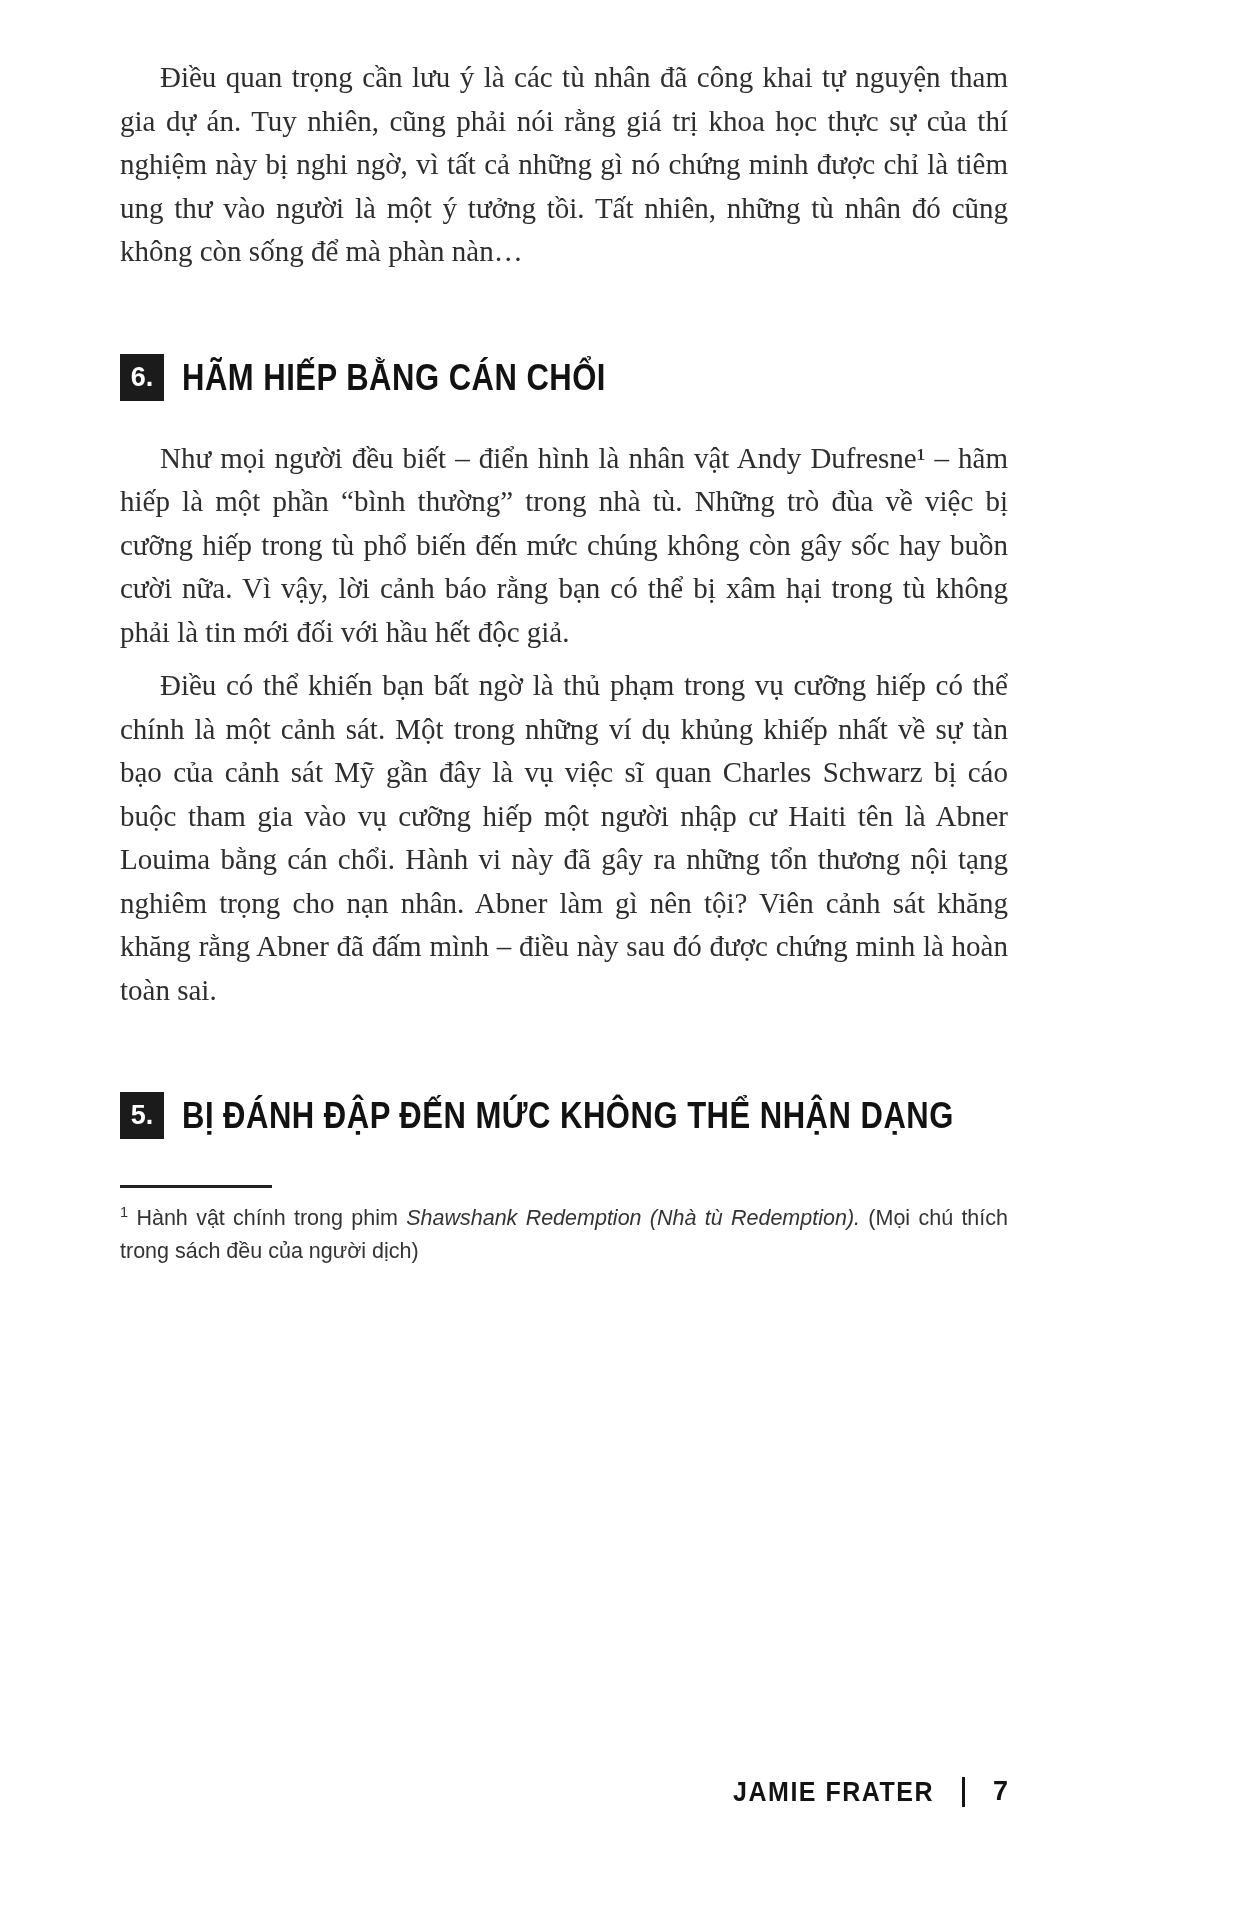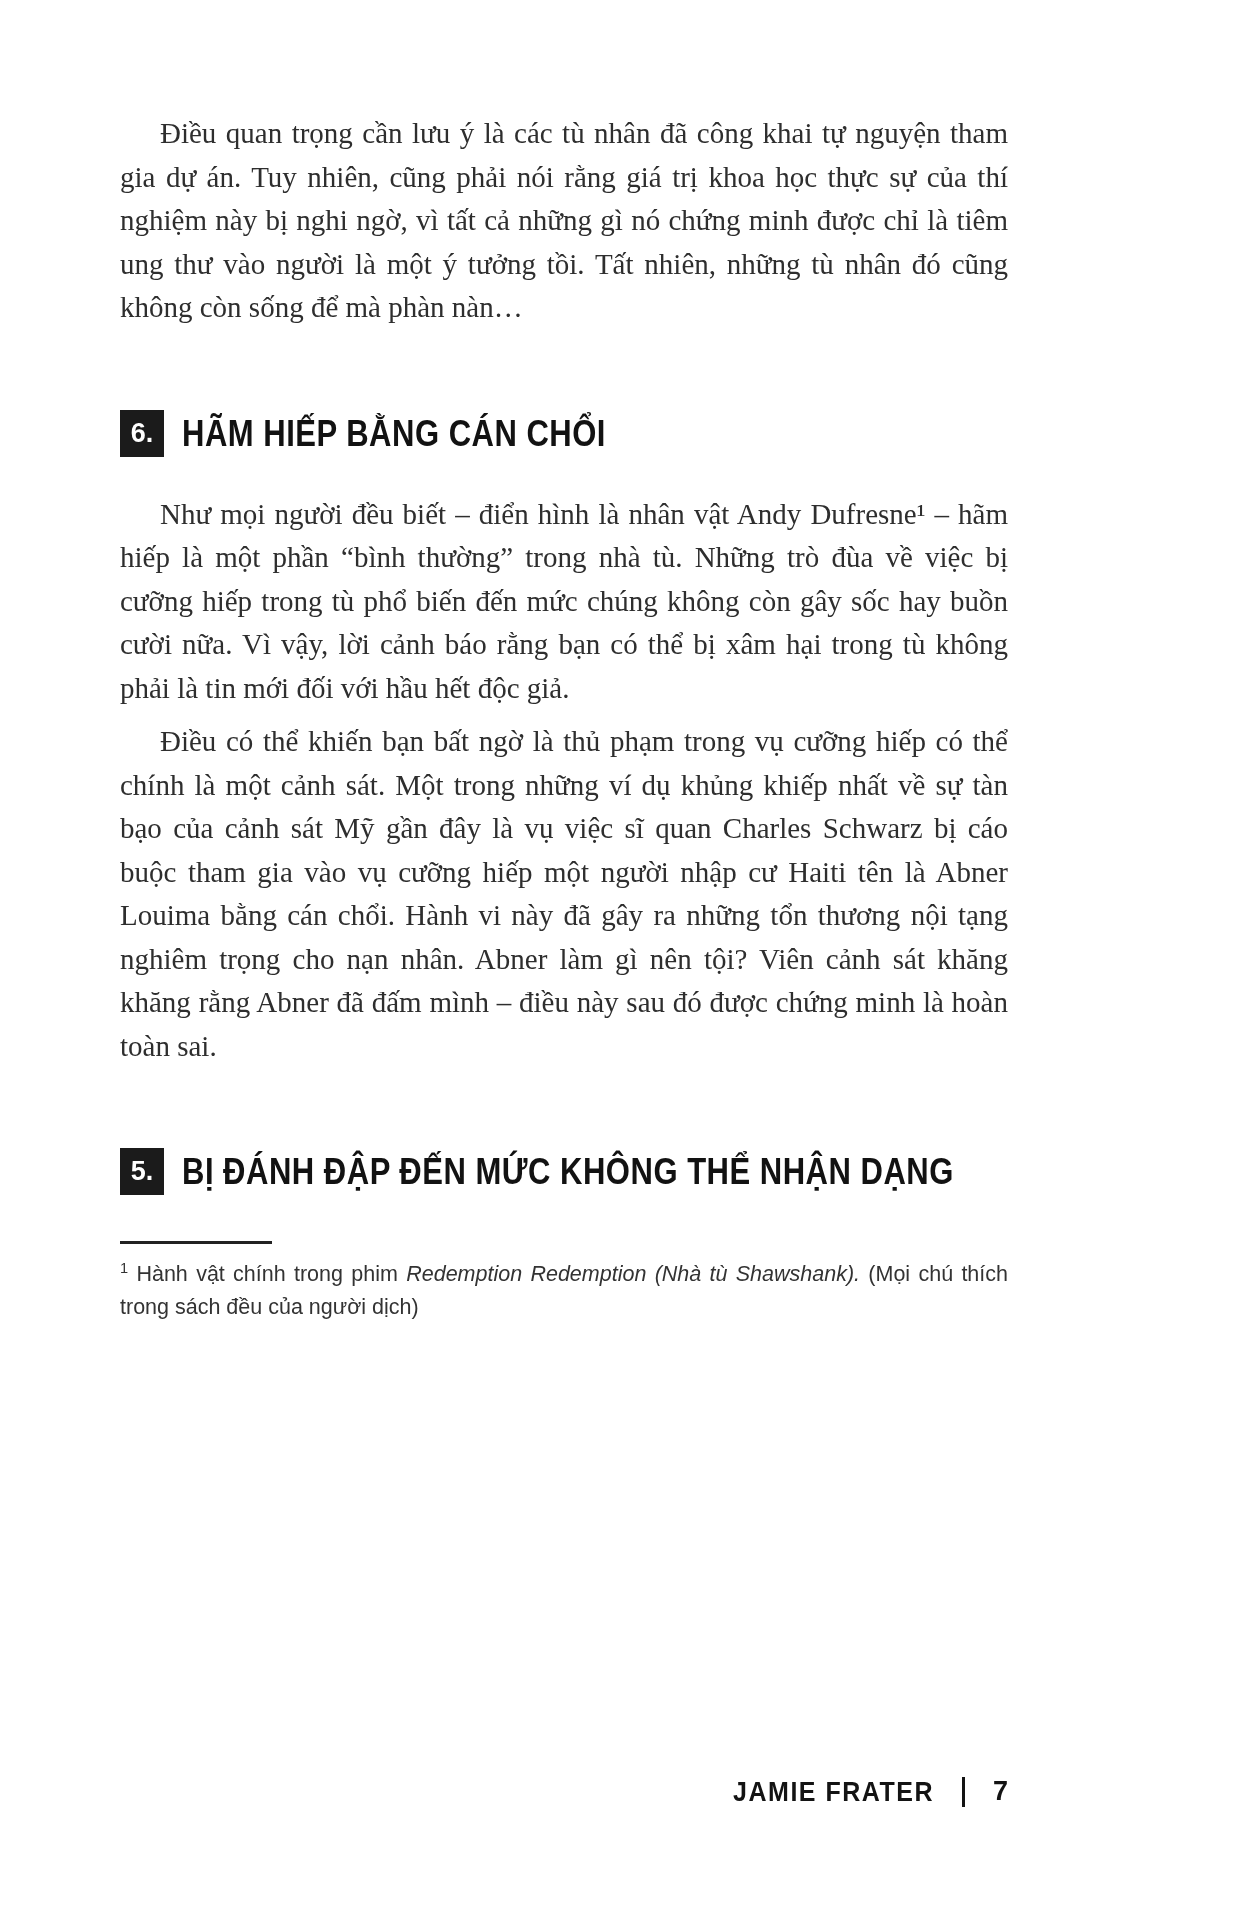--- a/index.html
+++ b/index.html
@@ -9,21 +9,21 @@
     height: 1922px;
     position: relative;
     font-family: "Liberation Serif", serif;
     color: #2d2d2d;
     overflow: hidden;
   }
   .page {
     position: relative;
     width: 1128px;
     height: 1922px;
-    padding: 112px 120px 0 120px;
+    padding: 56px 120px 0 120px;
   }
   p.body {
     font-size: 29px;
     line-height: 1.5;
     text-align: justify;
     text-indent: 40px;
     color: #2e2e2e;
   }
   p.body + p.body { margin-top: 10px; }
 
@@ -118,21 +118,21 @@
 
   <div class="section-heading">
     <div class="section-badge">5.</div>
     <div class="section-title">BỊ ĐÁNH ĐẬP ĐẾN MỨC KHÔNG THỂ NHẬN DẠNG</div>
   </div>
 
 
   <div class="footnote">
     <div class="footnote-rule"></div>
     <div>
-      <sup>1</sup><span> Hành vật chính trong phim </span><span class="fn-italic">Redemption Redemption (Nhà tù Shawshank).</span><span> (Mọi chú thích trong sách đều của người dịch)</span>
+      <sup>1</sup><span> Hành vật chính trong phim </span><span class="fn-italic">Shawshank Redemption (Nhà tù Redemption).</span><span> (Mọi chú thích trong sách đều của người dịch)</span>
     </div>
   </div>
 
   <div class="page-footer">
     <span class="footer-author">JAMIE FRATER</span>
     <span class="footer-bar"></span>
     <span class="footer-num">7</span>
   </div>
 
 </div>

